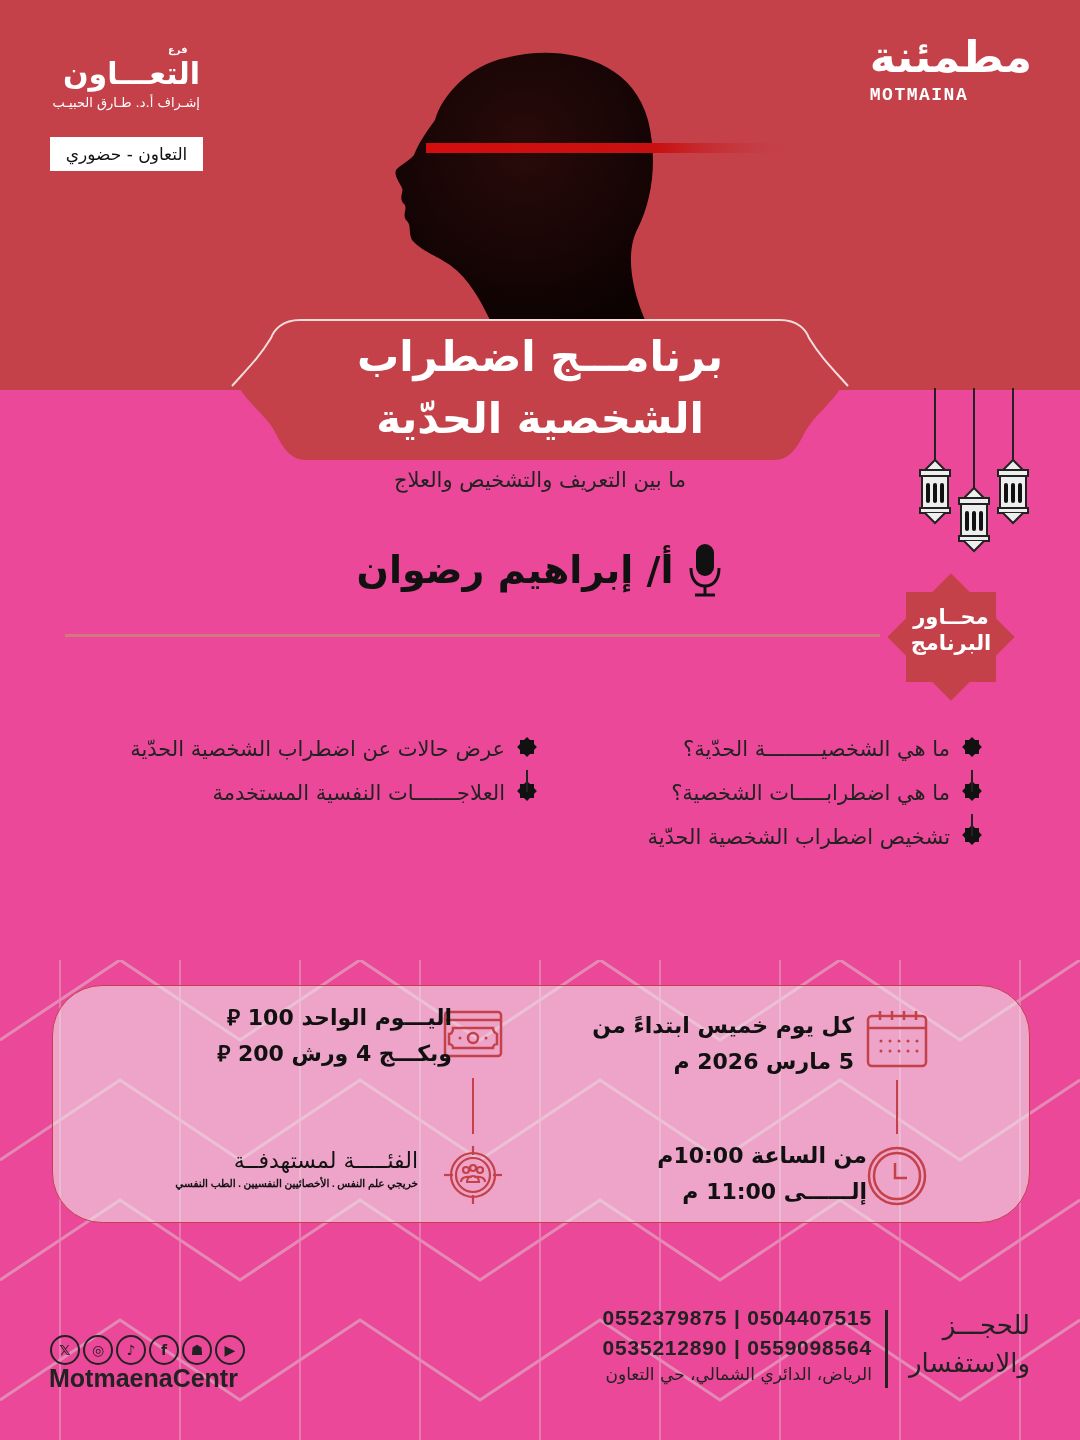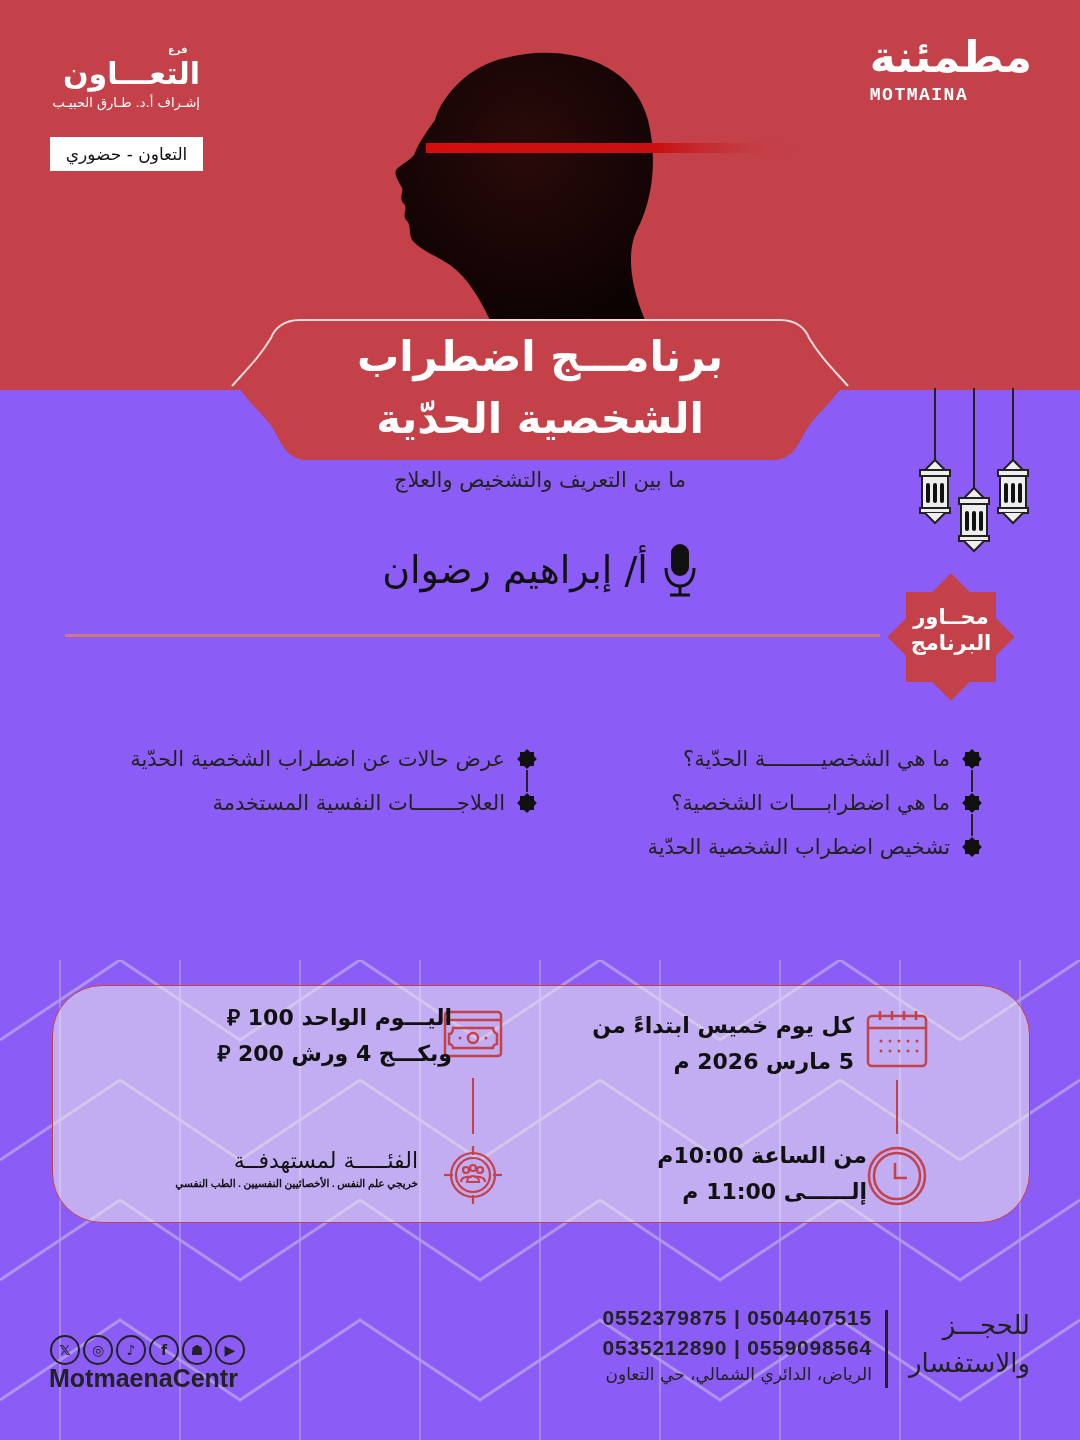--- a/index.html
+++ b/index.html
@@ -3,21 +3,21 @@
   <meta charset="utf-8">
   <style>
     * { margin: 0; padding: 0; box-sizing: border-box; }
     html, body { width: 1080px; height: 1440px; overflow: hidden; }
     body {
       font-family: "DejaVu Sans", sans-serif;
       background: #efeeee;
       position: relative;
       color: #1a1a1a;
     }
-    .poster { position: absolute; inset: 0; width: 1080px; height: 1440px; overflow: hidden; background: #8b5cf6; }
+    .poster { position: absolute; inset: 0; width: 1080px; height: 1440px; overflow: hidden; background: #ec4899; }
 
     
     .pattern { position: absolute; left: 0; top: 960px; width: 1080px; height: 480px; opacity: 0.45; }
 
     
     .top-band { position: absolute; left: 0; top: 0; width: 1080px; height: 390px; background: #c4414a; }
 
     
     .head { position: absolute; left: 380px; top: 0; width: 420px; height: 320px; }
 
@@ -46,33 +46,33 @@
     .subtitle {
       position: absolute; left: 230px; top: 468px; width: 620px; text-align: center;
       font-size: 21px; color: #222; direction: rtl;
     }
 
     
     .lanterns { position: absolute; left: 910px; top: 388px; width: 130px; height: 165px; }
 
     
     .speaker { position: absolute; left: 340px; top: 535px; width: 400px; height: 70px; display: flex; align-items: center; justify-content: center; gap: 14px; direction: rtl; }
-    .speaker-name { font-size: 38px; font-weight: normal; color: #111; }
+    .speaker-name { font-size: 38px; font-weight: bold; color: #111; }
     .mic { width: 36px; height: 56px; }
 
     
     .divider { position: absolute; left: 65px; top: 634px; width: 815px; height: 3px; background: #d07a80; }
     .star { position: absolute; left: 884px; top: 570px; width: 134px; height: 134px; }
     .star-text { position: absolute; left: 884px; top: 604px; width: 134px; text-align: center; color: #fff; font-size: 21px; font-weight: bold; line-height: 26px; direction: rtl; }
 
     
     .topics { position: absolute; top: 737px; direction: rtl; }
     .topics.right { right: 98px; width: 400px; }
     .topics.left { right: 543px; width: 460px; }
-    .topic { display: flex; align-items: center; height: 44px; font-size: 21px; color: #222; position: relative; }
+    .topic { display: flex; align-items: flex-start; height: 44px; font-size: 21px; color: #222; position: relative; }
     .bullet { width: 20px; height: 20px; margin-left: 12px; flex-shrink: 0; }
     .topic-line { position: absolute; right: 9px; width: 2px; background: #222; height: 22px; }
 
     
     .info-box {
       position: absolute; left: 52px; top: 985px; width: 978px; height: 238px;
       border: 1.5px solid #c4414a; border-radius: 50px; background: rgba(240,239,239,0.55);
     }
     .info-item { position: absolute; direction: rtl; text-align: right; color: #111; }
     .info-bold { font-size: 22px; font-weight: bold; line-height: 36px; }

